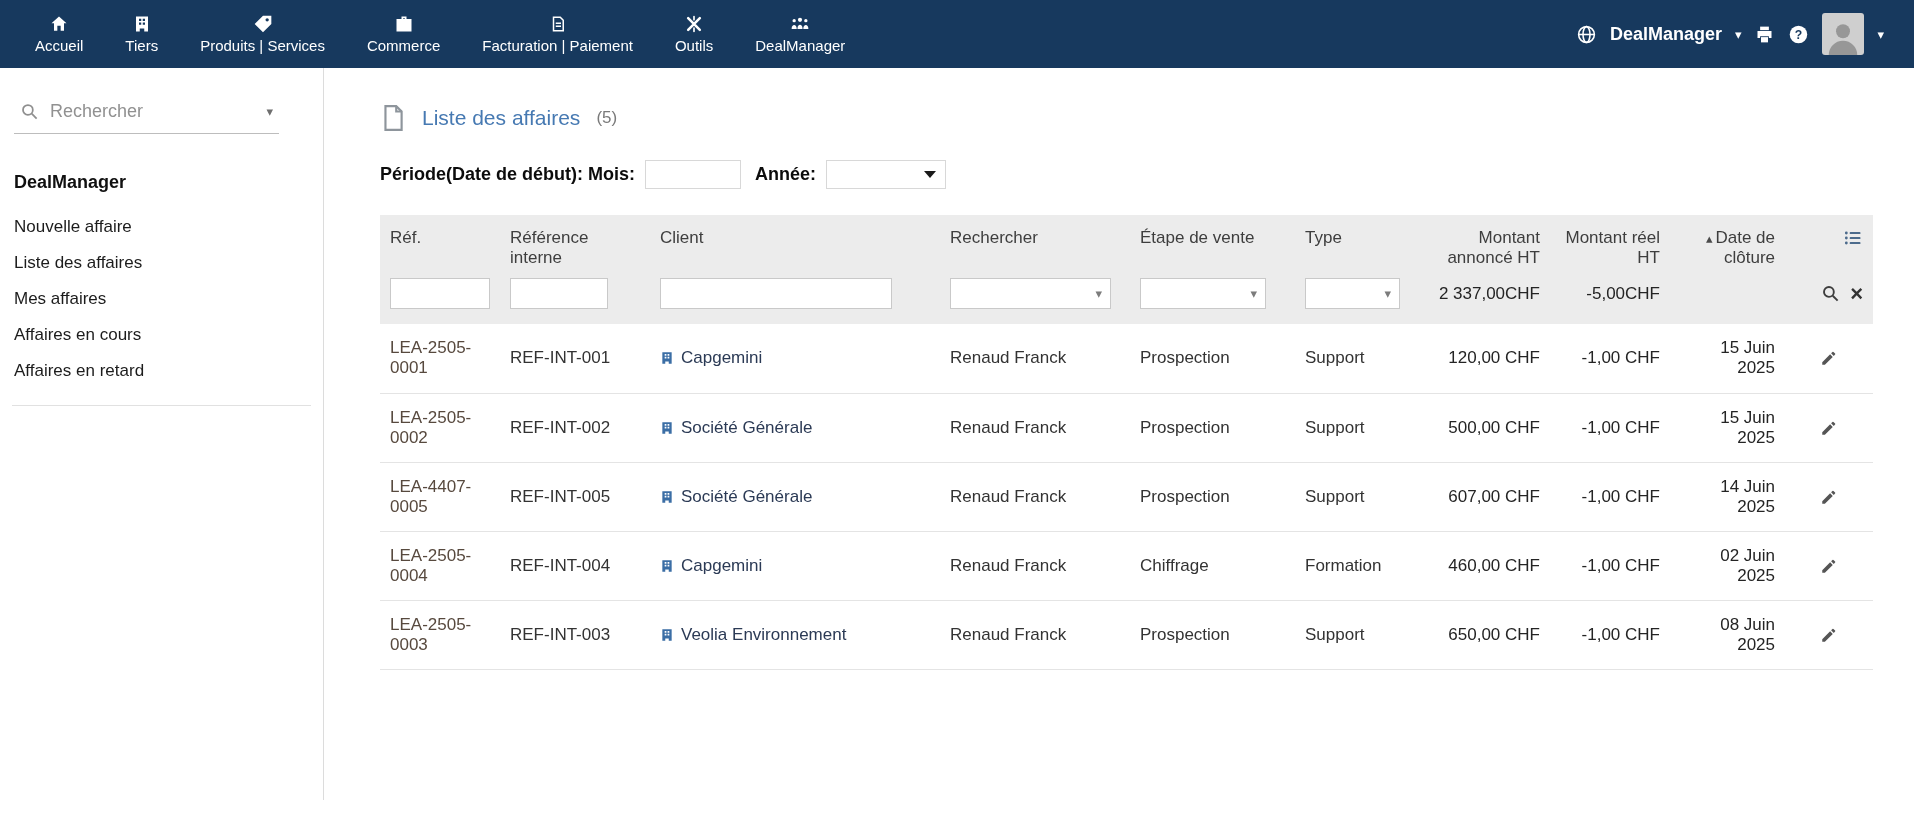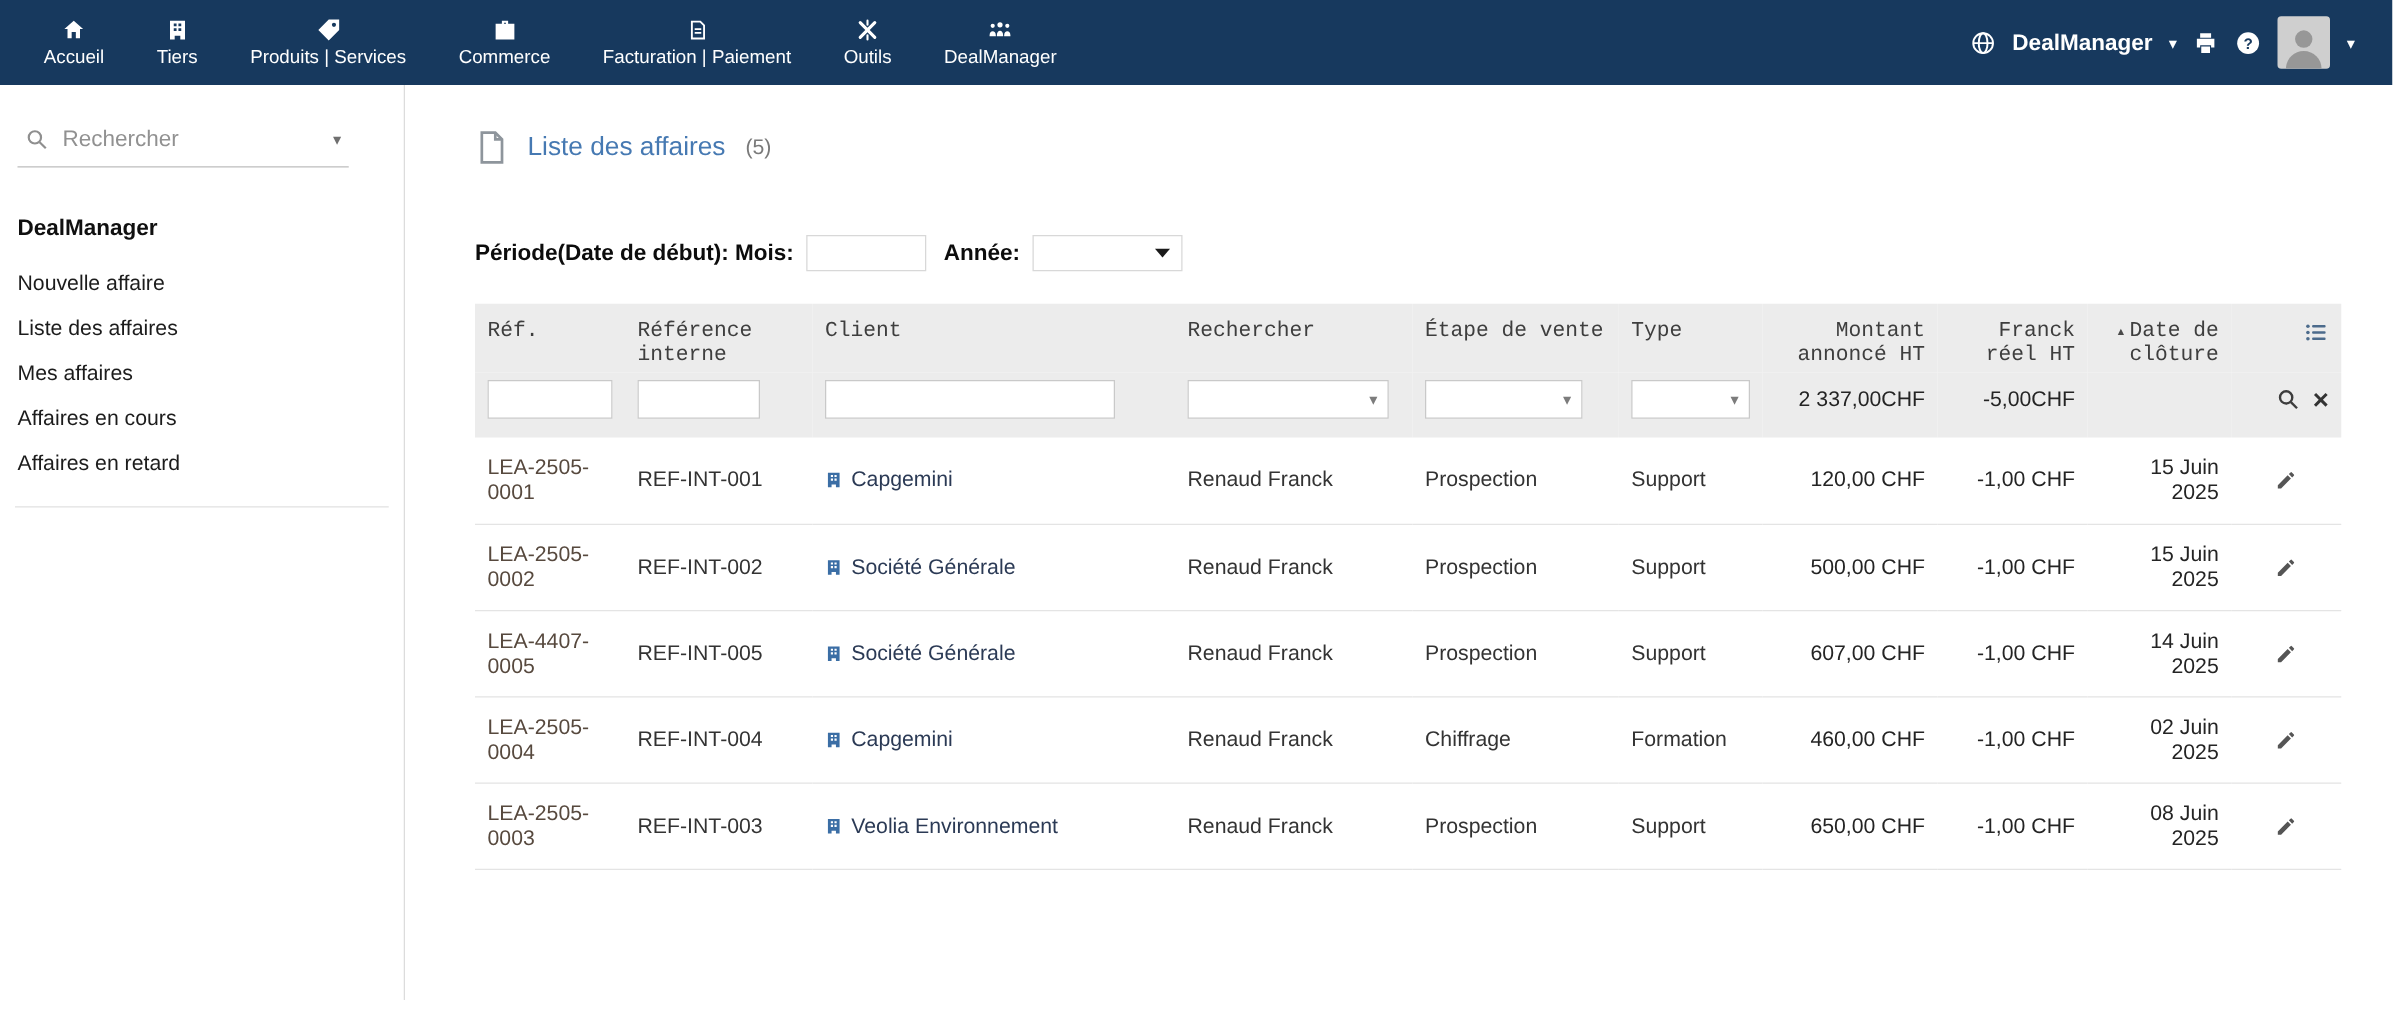--- a/index.html
+++ b/index.html
@@ -44,33 +44,33 @@
   .sidebar-heading { font-weight:bold; font-size:18px; color:#101010; margin:38px 0 16px 14px; }
   .sidebar-nav { list-style:none; margin:0; padding:0 0 0 14px; }
   .sidebar-nav li { font-size:17px; color:#1c1c1c; padding:8px 0; cursor:pointer; }
   .sidebar-divider { border:none; border-top:1px solid #e1e1e1; margin:16px 12px 0 12px; }
   
   .main { flex:1; padding:36px 0 0 56px; }
   .title-row { display:flex; align-items:center; gap:16px; }
   .doc-icon { color:#8e959c; display:flex; }
   .page-title { color:#4679b2; font-size:21px; cursor:pointer; }
   .title-count { color:#7a7a7a; font-size:17px; }
-  .period-row { margin-top:56px; display:flex; align-items:center; font-size:18px; font-weight:bold; color:#0c0c0c; }
+  .period-row { margin-top:28px; display:flex; align-items:center; font-size:18px; font-weight:bold; color:#0c0c0c; }
   .period-input { width:96px; height:29px; border:1px solid #d8d8d8; margin:0 14px 0 10px; font-family:inherit; font-size:16px; padding:0 6px; outline:none; }
   .year-select {
     width:120px; height:29px; border:1px solid #d8d8d8; background:#fff; margin-left:10px;
     display:flex; align-items:center; justify-content:flex-end; padding:0 9px; cursor:pointer;
   }
   .year-select .sel-caret { width:0; height:0; border-left:6px solid transparent; border-right:6px solid transparent; border-top:7px solid #1a1a1a; }
   
   .table-wrap { margin-top:26px; }
   table.deals { border-collapse:collapse; table-layout:fixed; width:1493px; font-size:17px; }
   table.deals th {
     background:#ececec; font-weight:normal; text-align:left; color:#3e3e3e;
-    padding:13px 10px 4px 10px; vertical-align:top; cursor:pointer;font-family:Liberation Mono, monospace;
+    padding:13px 10px 4px 10px; vertical-align:top; cursor:pointer;
   }
   table.deals th.num { text-align:right; }
   tr.filter-row td { background:#ececec; padding:6px 10px 15px 10px; vertical-align:middle; }
   tbody.rows td { padding:10px 10px; border-bottom:1px solid #e4e4e4; vertical-align:middle; height:69px; }
   td.num, tr.filter-row td.num { text-align:right; color:#242424; }
   .ref-cell { color:#57493e; cursor:pointer; }
   .client-inner { display:flex; align-items:center; gap:7px; color:#2b3a55; cursor:pointer; }
   .b-icon { color:#3b6ea5; display:flex; flex:none; }
   .sort-glyph { font-size:13px; color:#4a4a4a; margin-right:3px; }
   .list-icon { color:#4c6b8c; display:flex; justify-content:flex-end; cursor:pointer; }
@@ -247,21 +247,21 @@
         </colgroup>
         <thead>
           <tr>
             <th>Réf.</th>
             <th>Référence interne</th>
             <th>Client</th>
             <th>Rechercher</th>
             <th>Étape de vente</th>
             <th>Type</th>
             <th class="num">Montant annoncé HT</th>
-            <th class="num">Franck réel HT</th>
+            <th class="num">Montant réel HT</th>
             <th class="num"><span class="sort-glyph">▴</span><span>Date de clôture</span></th>
             <th>
                 <span class="list-icon">
                   <svg width="20" height="20" viewBox="0 0 24 24" fill="currentColor">
                     <circle cx="4" cy="6" r="1.7"></circle>
                     <rect x="8" y="4.9" width="13" height="2.3" rx="1"></rect>
                     <circle cx="4" cy="12" r="1.7"></circle>
                     <rect x="8" y="10.9" width="13" height="2.3" rx="1"></rect>
                     <circle cx="4" cy="18" r="1.7"></circle>
                     <rect x="8" y="16.9" width="13" height="2.3" rx="1"></rect>

